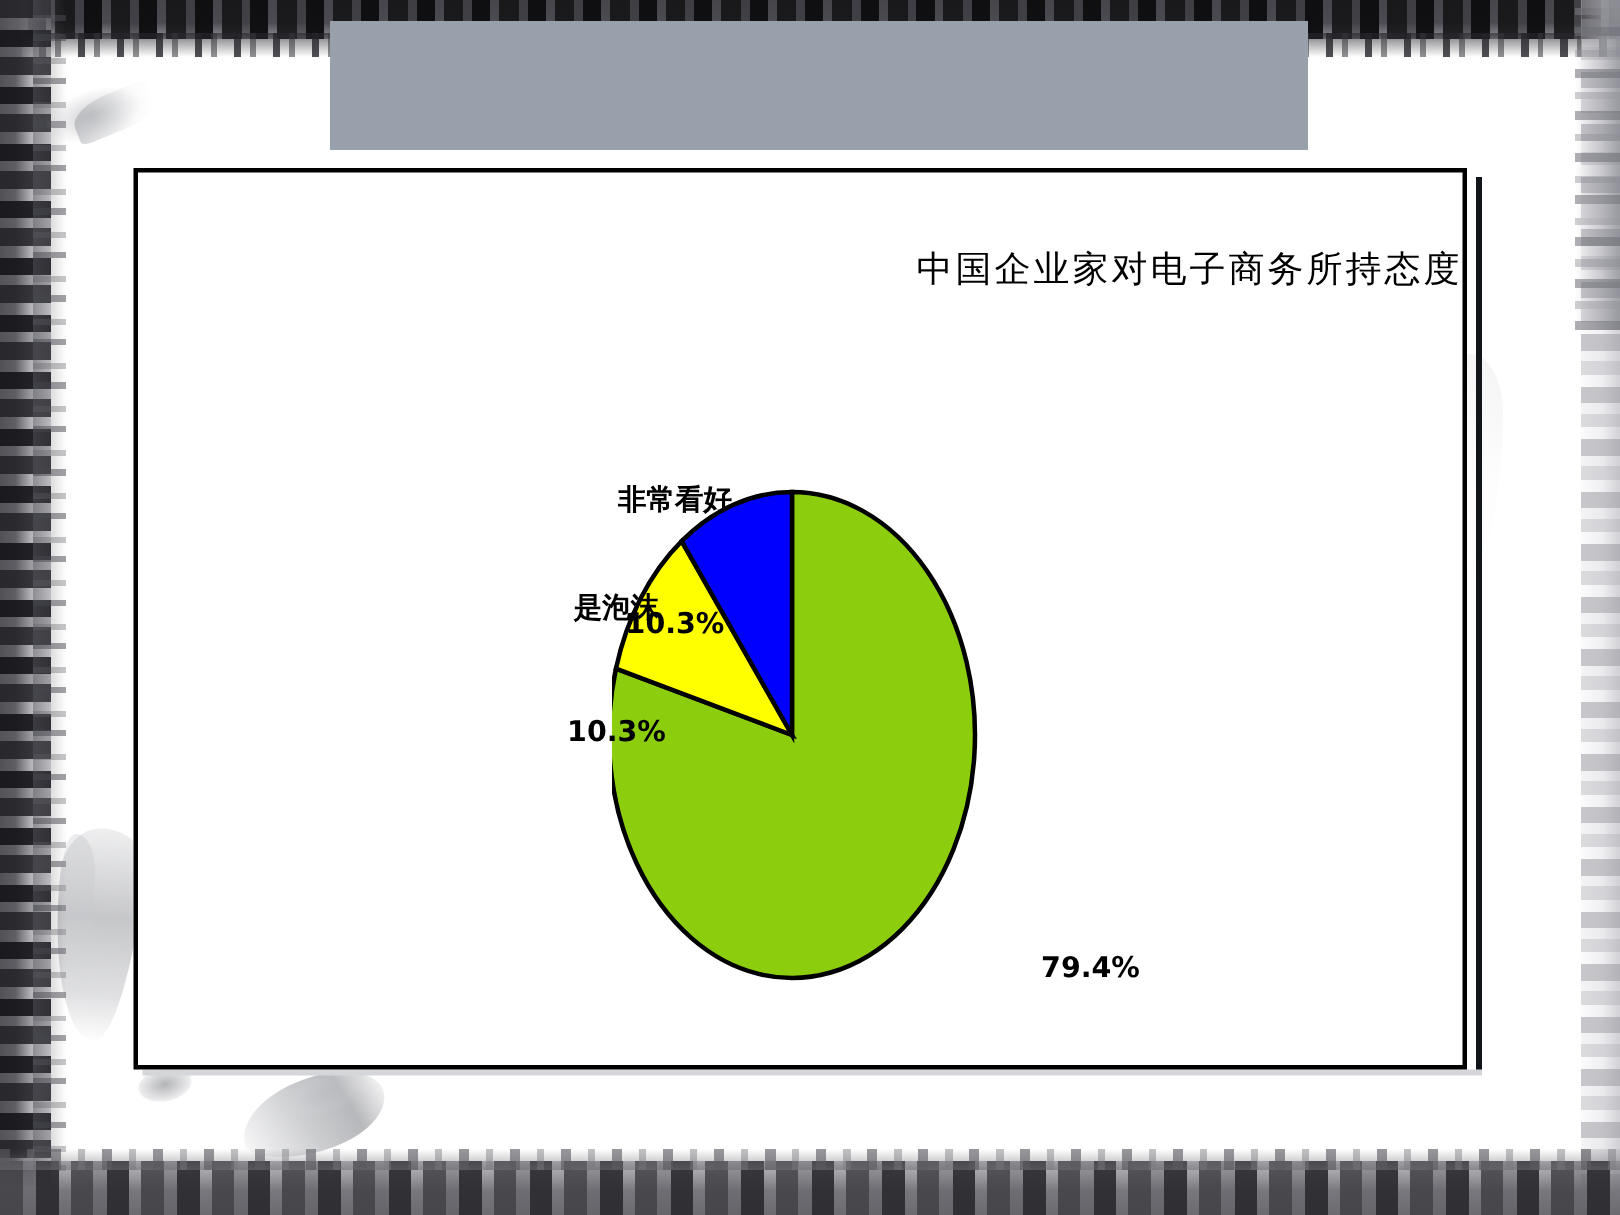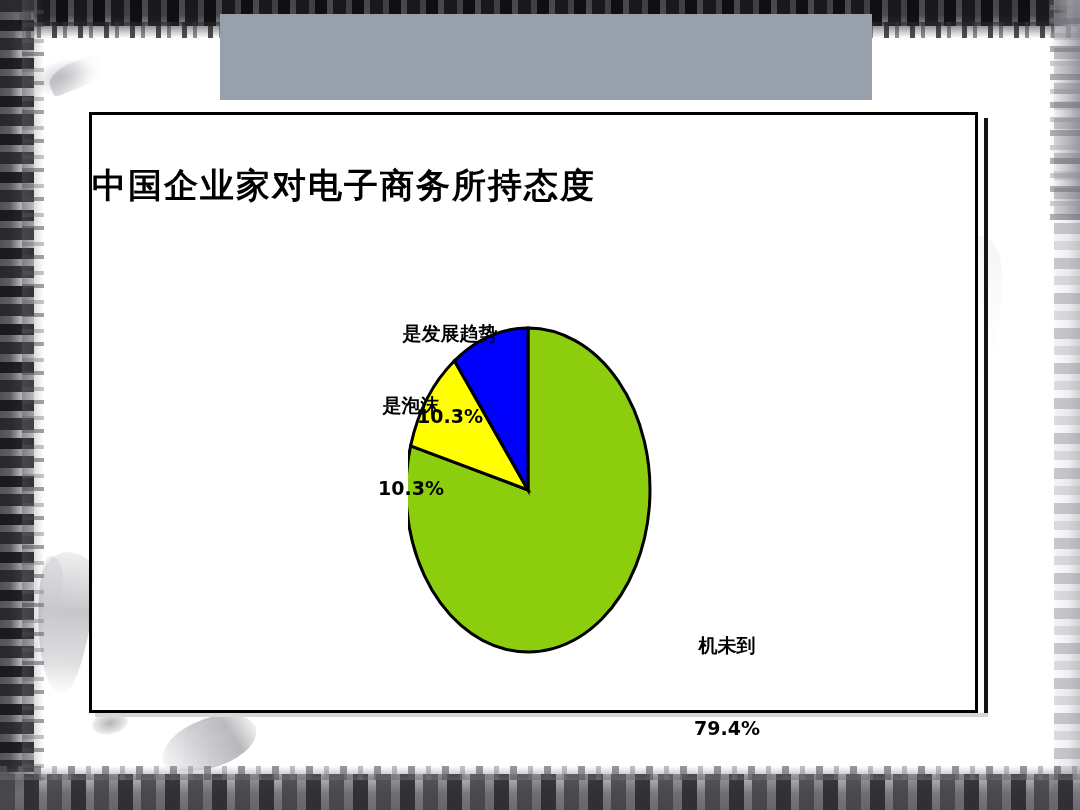--- a/index.html
+++ b/index.html
@@ -200,24 +200,24 @@
     height: 4px;
     background: #d4d6da;
   }
 
   
   .chart-title {
     position: absolute;
     left: 0;
     top: 48px;
     width: 100%;
-    text-align: left;
+    text-align: right;
     font-family: "DejaVu Sans", "Liberation Sans", sans-serif;
-    font-size: 34px;
-    font-weight: bold;
+    font-size: 24px;
+    font-weight: normal;
     color: #000000;
     letter-spacing: 2px;
     white-space: nowrap;
   }
 
   
   .pie-wrap {
     position: absolute;
     left: 316px;   
     top: 211px;    
@@ -292,28 +292,27 @@
 
         <path fill="#8cce0e" stroke="#000000" stroke-width="3" d="M 120 164 L 2.63 119.78 A 122 162 0 1 0 120.00 2.00 Z"></path>
 
         <path fill="#ffff00" stroke="#000000" stroke-width="3" d="M 120 164 L 46.44 34.76 A 122 162 0 0 0 2.63 119.78 Z"></path>
 
         <path fill="#0000ff" stroke="#000000" stroke-width="3" d="M 120 164 L 120.00 2.00 A 122 162 0 0 0 46.44 34.76 Z"></path>
       </svg>
     </div>
 
     <div class="pie-label label-blue">
-      <div>是发展趋势</div>
+      <div>非常看好</div>
       <div>10.3%</div>
     </div>
 
     <div class="pie-label label-yellow">
       <div>是泡沫</div>
       <div>10.3%</div>
     </div>
 
     <div class="pie-label label-green">
-      <div>机未到</div>
       <div>79.4%</div>
     </div>
 
   </div>
 </div>
 
 </body></html>

